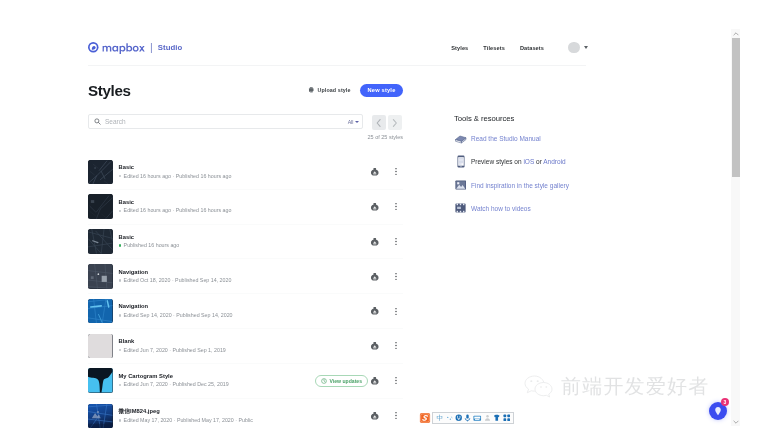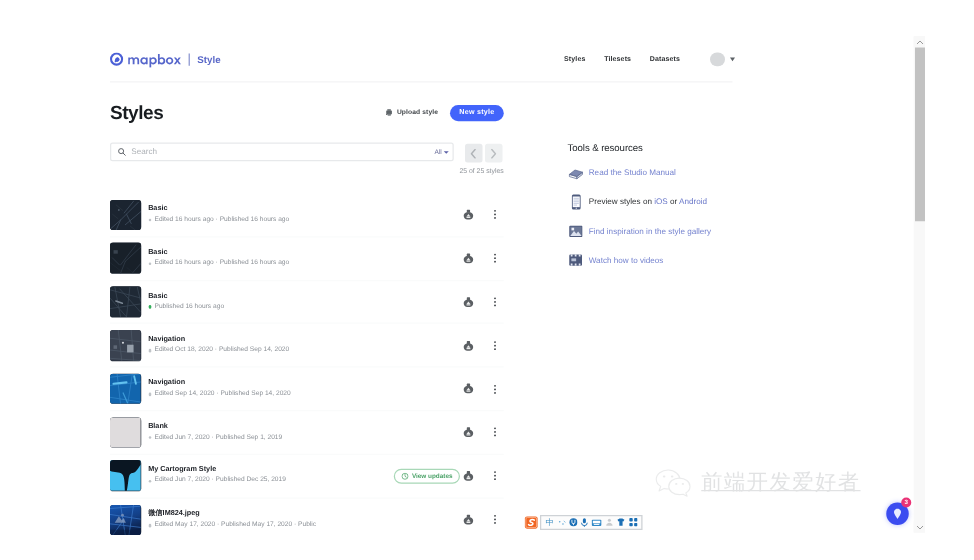--- a/index.html
+++ b/index.html
@@ -95,22 +95,22 @@
   .tool:first-of-type{margin-top:10px;}
   .tool .ti{width:13px;display:flex;align-items:center;justify-content:center;flex:none;}
   .tool .tl{margin-left:4px;font-size:6.5px;color:#7583cf;letter-spacing:0px;
        cursor:pointer;white-space:nowrap;}
   .tool .tl.dark{color:#2e3134;}
   .tool .tl.dark a{color:#6a78c9;text-decoration:none;}
 
   
   .watermark{position:absolute;left:523px;top:375px;display:flex;align-items:center;
        opacity:.26;}
-  .watermark .wtext{margin-left:8px;font-size:17px;color:#8e9296;line-height:21px;
-       font-family:"DejaVu Sans",sans-serif;letter-spacing:1.2px;text-decoration:underline;}
+  .watermark .wtext{margin-left:8px;font-size:20px;color:#8e9296;line-height:21px;
+       font-family:"DejaVu Sans",sans-serif;letter-spacing:1.2px;}
 
   .ime{position:absolute;left:419px;top:411px;height:14px;display:flex;
        align-items:center;}
   .ime .sogou{width:12px;height:12px;flex:none;margin-right:1px;}
   .imebar{height:12px;border:1px solid #ced2d6;background:#fcfcfc;display:flex;
        align-items:center;padding:0 2px;box-sizing:border-box;}
   .imebar .it{margin:0 1.05px;display:flex;align-items:center;justify-content:center;}
 
   .fab{position:absolute;left:709px;top:402px;width:18px;height:18px;
        border-radius:50%;background:#3b4cf0;display:flex;align-items:center;
@@ -153,21 +153,21 @@
           <path d="M46.6 32.2V10.6h3.6v1.7c1-1.3 2.6-2.1 4.6-2.1 4.2 0 7.4 3.3 7.4 7.6s-3.2 7.6-7.4 7.6c-1.9 0-3.5-.7-4.5-1.9v8.7zm7.5-10.2c2.4 0 4.1-1.8 4.1-4.2s-1.7-4.2-4.1-4.2-4.1 1.8-4.1 4.2 1.7 4.2 4.1 4.2z"></path>
 
           <path d="M72.8 25.4c-2 0-3.6-.8-4.6-2.1V25h-3.6V3.4h3.7v8.8c1-1.2 2.6-1.9 4.5-1.9 4.2 0 7.4 3.3 7.4 7.6s-3.2 7.5-7.4 7.5zm-.6-3.4c2.4 0 4.1-1.8 4.1-4.2s-1.7-4.2-4.1-4.2-4.1 1.8-4.1 4.2 1.7 4.2 4.1 4.2z"></path>
 
           <path d="M89.3 25.4c-4.4 0-7.8-3.3-7.8-7.6s3.4-7.6 7.8-7.6 7.8 3.3 7.8 7.6-3.4 7.6-7.8 7.6zm0-3.4c2.4 0 4.1-1.8 4.1-4.2s-1.7-4.2-4.1-4.2-4.1 1.8-4.1 4.2 1.7 4.2 4.1 4.2z"></path>
 
           <path d="M98.2 25l5.4-7.4-5.1-7h4.3l3 4.3 3-4.3h4.2l-5.1 7 5.4 7.4h-4.3l-3.2-4.6-3.3 4.6z"></path>
         </g>
       </svg>
       <span class="sep">|</span>
-      <span class="studio">Style</span>
+      <span class="studio">Studio</span>
     </div>
 
     <div class="nav">
       <a href="#">Styles</a>
       <a href="#">Tilesets</a>
       <a href="#">Datasets</a>
       <div class="avatar"></div>
       <div class="caret"></div>
     </div>
   </div>

